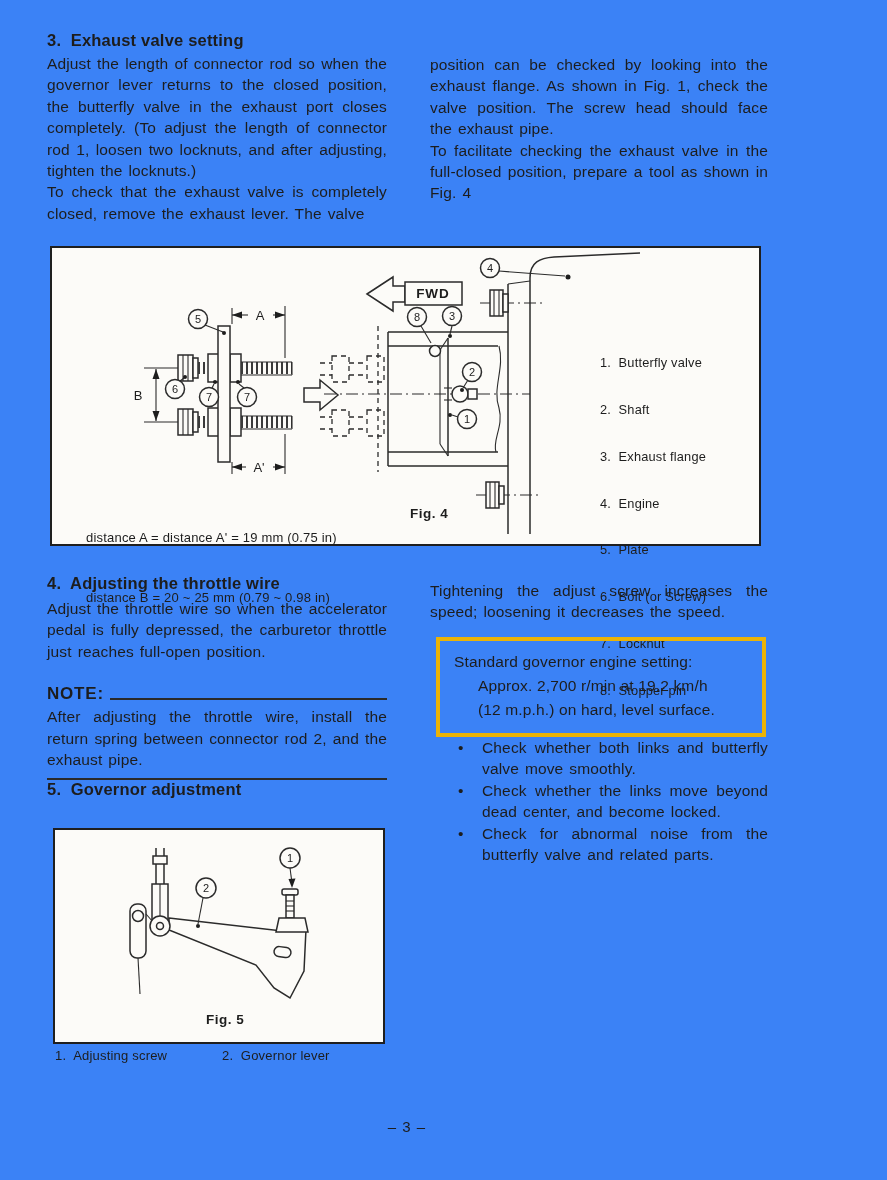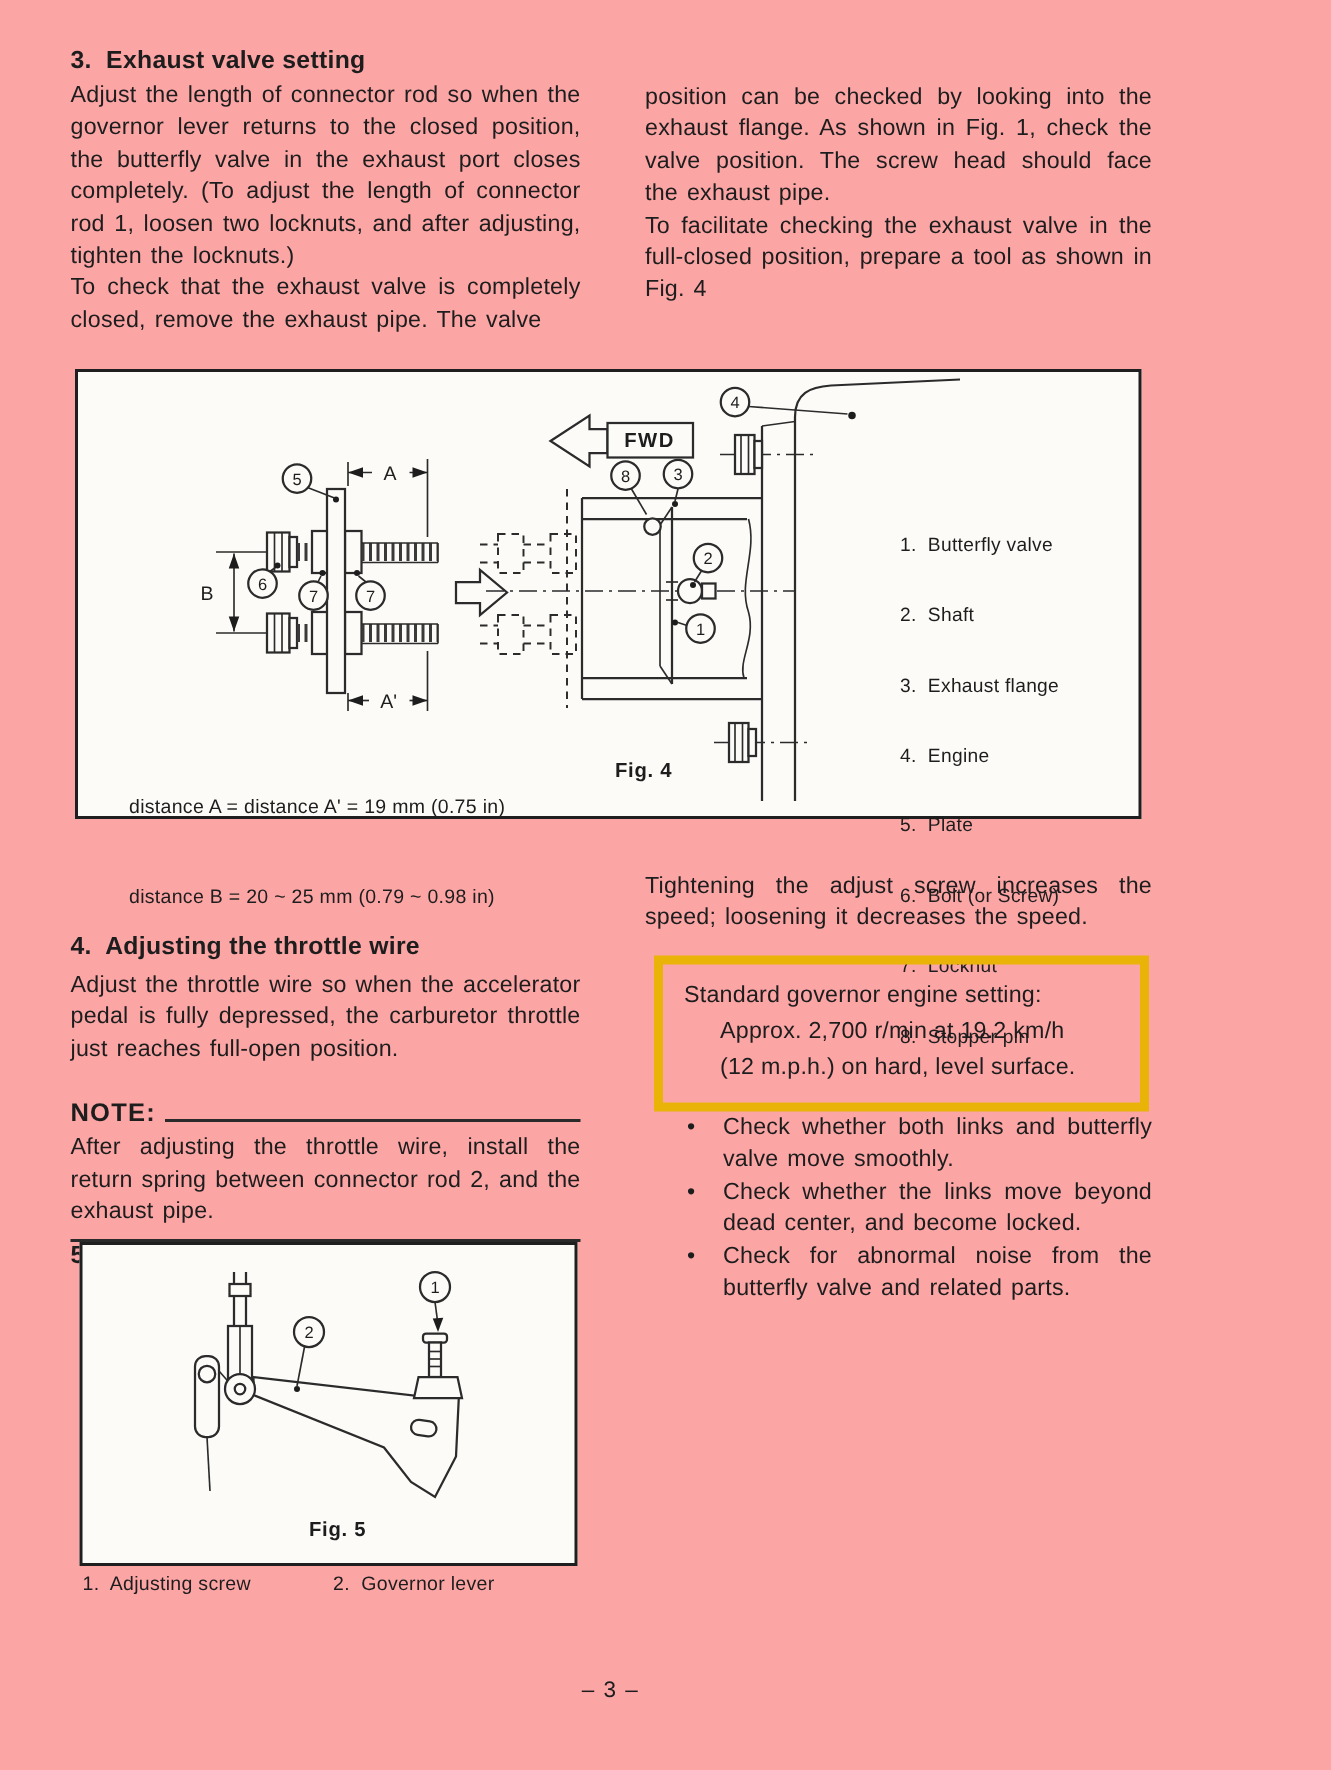--- a/index.html
+++ b/index.html
@@ -1,33 +1,33 @@
 <!DOCTYPE html>
 <html><head>
 <meta charset="utf-8">
 <style>
   html,body{margin:0;padding:0;background:#efefec;}
-  .page{position:relative;width:887px;height:1180px;background:#fca5a5;overflow:hidden;
+  .page{position:relative;width:887px;height:1180px;background:#3b82f6;overflow:hidden;
         font-family:"Liberation Sans", sans-serif;color:#1d1d1d;}
   .col{position:absolute;}
   h1.sec{font-size:16.5px;font-weight:700;margin:0;letter-spacing:.2px;white-space:pre-wrap;}
   p.body{font-size:15.5px;line-height:21.4px;margin:0;text-align:justify;
          letter-spacing:.15px;word-spacing:1.5px;}
   .figbox{position:absolute;border:2px solid #1f1f1f;background:#fcfbf8;}
   .partslist{position:absolute;left:548px;top:76px;font-size:12.8px;line-height:15.6px;
              white-space:pre-wrap;letter-spacing:.2px;}
   .distances{position:absolute;left:34px;top:240px;font-size:13px;line-height:20px;
              white-space:pre-wrap;letter-spacing:.2px;}
   .figcap{position:absolute;font-size:13.5px;font-weight:700;letter-spacing:.5px;margin-left:20px;}
   .note-row{display:flex;margin-top:22px;}
   .note-label{font-size:17px;font-weight:700;letter-spacing:.8px;}
   .note-line{flex:1;border-bottom:2px solid #2a2a2a;margin-left:6px;height:14px;}
   .rule{border-bottom:2px solid #2a2a2a;margin-top:8px;}
   .h5{margin-top:12px;}
-  .govbox{border:6px solid #eab308;margin:14px 2px 0 6px;padding:9px 10px 11px 14px;
+  .govbox{border:4px solid #eab308;margin:14px 2px 0 6px;padding:9px 10px 11px 14px;
           font-size:15.5px;line-height:24px;letter-spacing:.15px;}
   .govbox .ind{padding-left:24px;}
   ul.checks{list-style:none;margin:0;padding:0;font-size:15.5px;line-height:21.5px;}
   ul.checks li{display:flex;margin:0;padding-left:28px;text-align:justify;}
   ul.checks .b{flex:0 0 24px;}
   ul.checks .t{flex:1;letter-spacing:.15px;word-spacing:1.5px;}
   .legendrow{position:absolute;font-size:13px;letter-spacing:.2px;white-space:pre-wrap;}
   .pagenum{position:absolute;left:0;top:1118px;width:814px;text-align:center;
            font-size:15px;letter-spacing:1px;}
   svg text{font-family:"Liberation Sans", sans-serif;fill:#1d1d1d;}
@@ -41,21 +41,21 @@
   svg .dot{fill:#1d1d1d;}
 </style>
 </head>
 <body>
 
 <div class="page">
 
   <div class="col" style="left:47px;top:31px;width:340px;">
     <h1 class="sec">3.  Exhaust valve setting</h1>
     <p class="body" style="margin-top:3px;">Adjust the length of connector rod so when the governor lever returns to the closed position, the butterfly valve in the exhaust port closes completely. (To adjust the length of connector rod 1, loosen two locknuts, and after adjusting, tighten the locknuts.)</p>
-    <p class="body">To check that the exhaust valve is completely closed, remove the exhaust pipe. The valve</p>
+    <p class="body">To check that the exhaust valve is completely closed, remove the exhaust lever. The valve</p>
   </div>
 
   <div class="col" style="left:430px;top:54px;width:338px;">
     <p class="body">position can be checked by looking into the exhaust flange. As shown in Fig. 1, check the valve position. The screw head should face the exhaust pipe.</p>
     <p class="body">To facilitate checking the exhaust valve in the full-closed position, prepare a tool as shown in Fig. 4</p>
   </div>
 
   <div class="figbox" style="left:50px;top:246px;width:707px;height:296px;">
     <svg width="707" height="296" viewBox="0 0 707 296">
 
@@ -223,21 +223,21 @@
     </div>
 
     <div class="distances">
       <div>distance A = distance A' = 19 mm (0.75 in)</div>
       <div>distance B = 20 ~ 25 mm (0.79 ~ 0.98 in)</div>
     </div>
 
     <div class="figcap" style="left:338px;top:258px;position:absolute;">Fig. 4</div>
   </div>
 
-  <div class="col" style="left:47px;top:574px;width:340px;margin-top:48px;">
+  <div class="col" style="left:47px;top:574px;width:340px;">
     <h1 class="sec">4.  Adjusting the throttle wire</h1>
     <p class="body" style="margin-top:5px;">Adjust the throttle wire so when the accelerator pedal is fully depressed, the carburetor throttle just reaches full-open position.</p>
     <div class="note-row">
       <span class="note-label">NOTE:</span>
       <div class="note-line"></div>
     </div>
     <p class="body" style="margin-top:2px;">After adjusting the throttle wire, install the return spring between connector rod 2, and the exhaust pipe.</p>
     <div class="rule"></div>
     <h1 class="sec h5">5.  Governor adjustment</h1>
   </div>

